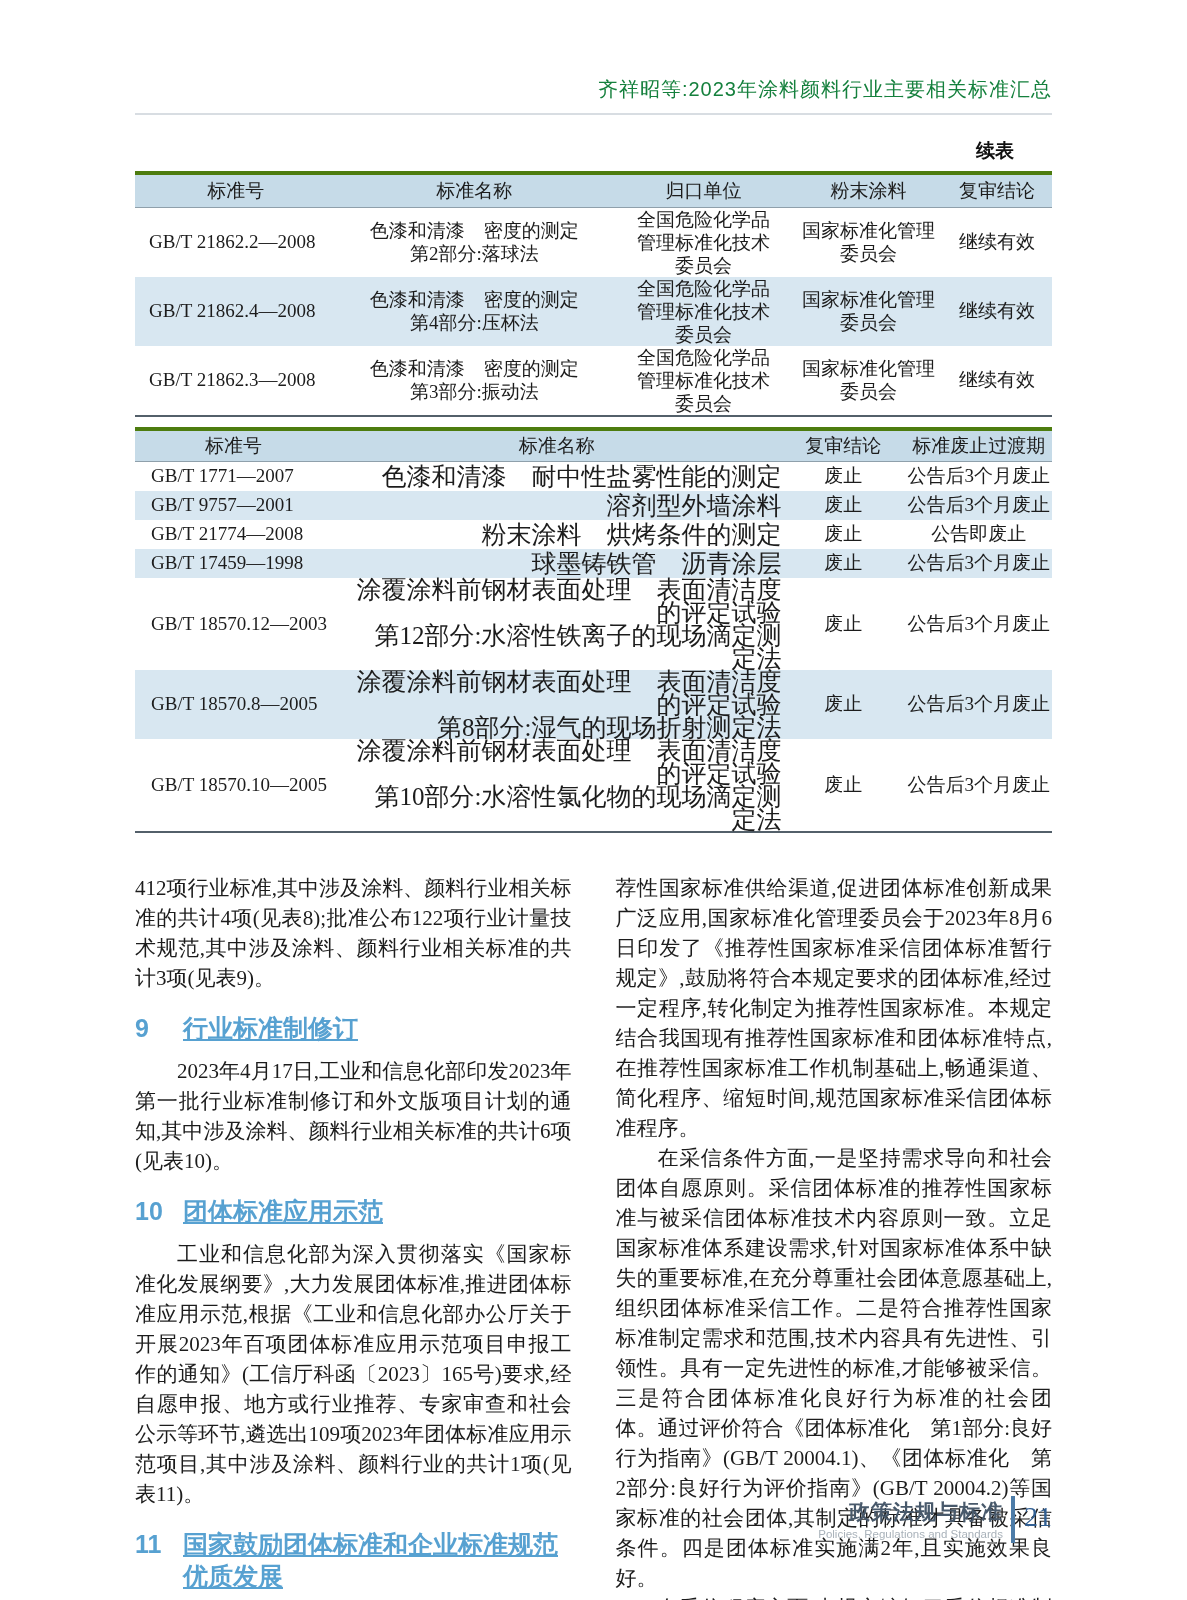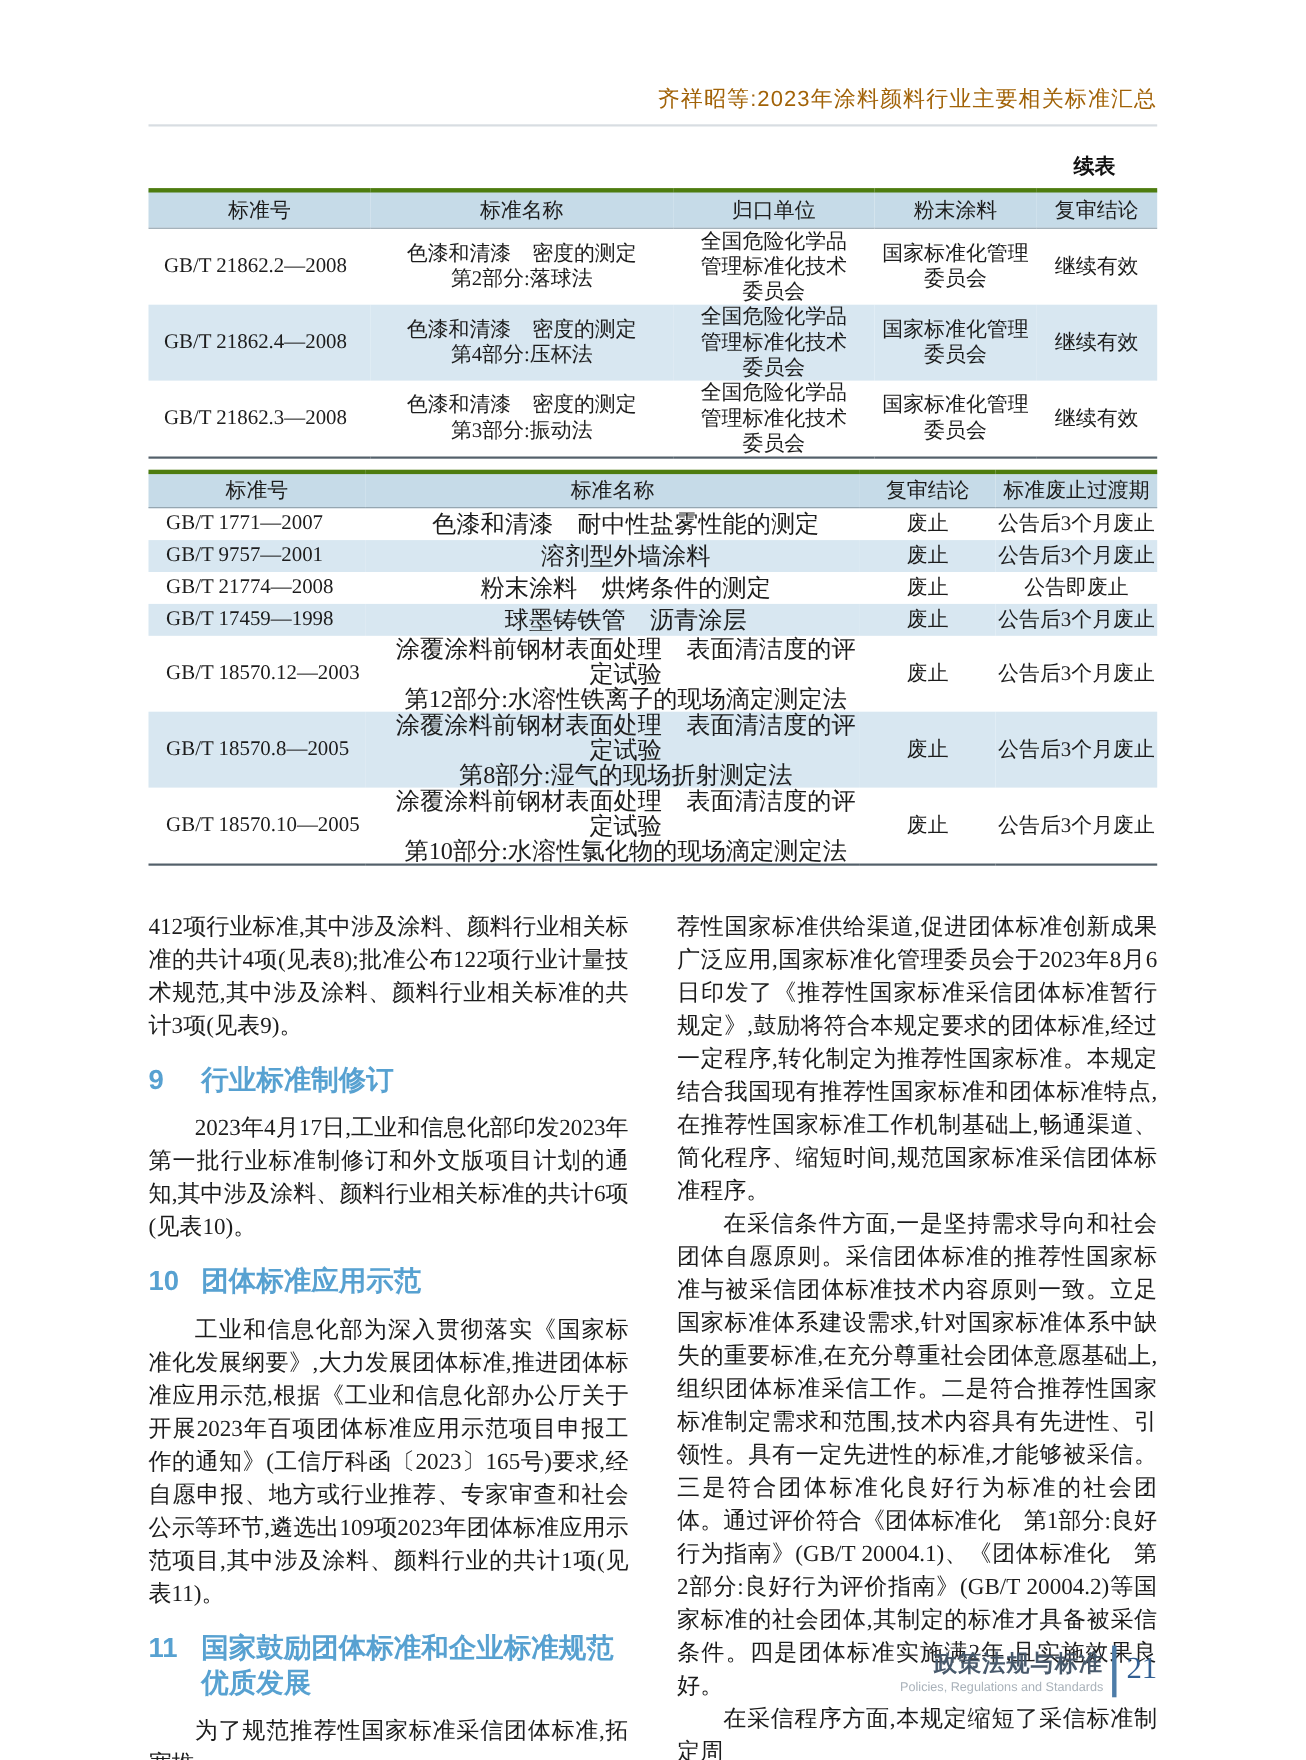--- a/index.html
+++ b/index.html
@@ -14,21 +14,21 @@
     overflow: hidden;
   }
 
   
   .running-head {
     position: absolute;
     top: 76px; left: 135px; right: 135px;
     text-align: right;
     font-family: "Liberation Sans", "DejaVu Sans", sans-serif;
     font-size: 20px;
-    color: #a16207;
+    color: #15803d;
     letter-spacing: 1px;
   }
   .head-rule {
     position: absolute;
     top: 113px; left: 135px; right: 135px;
     border-top: 2px solid #d8dde2;
   }
 
   
   .content {
@@ -70,21 +70,21 @@
   .t2 thead th { height: 33px; }
   .t2 tbody tr.one-line { height: 29px; }
   .t2 tbody tr.two-line { height: 47px; }
 
   td.c-no   { text-align: left; padding-left: 14px; }
   td.c-name { text-align: center; white-space: pre-line; line-height: 23px; }
   td.c-org  { text-align: center; padding: 0 22px; line-height: 23px; }
   td.c-dept { text-align: center; padding: 0 4px; line-height: 23px; }
   td.c-res  { text-align: center; }
   .t2 td.c-no   { padding-left: 16px; }
-  .t2 td.c-name { text-align: center; padding-left: 24px; white-space: pre-line; line-height: 23px; font-size: 22px; }
+  .t2 td.c-name { text-align: right; padding-left: 24px; white-space: pre-line; line-height: 23px; font-size: 25px; }
   .t2 td.c-trans{ text-align: center; }
 
   
   .caption { margin-top: 24px; text-align: center; }
   .caption-zh {
     font-family: "Liberation Sans", "DejaVu Sans", sans-serif;
     font-weight: bold;
     font-size: 20px;
     color: #111;
     margin-bottom: 8px;
@@ -114,21 +114,21 @@
   .sec-heading {
     display: flex;
     font-family: "Liberation Sans", "DejaVu Sans", sans-serif;
     font-weight: bold;
     font-size: 25px;
     line-height: 32px;
     color: #57a1d1;
     margin: 19px 0 12px 0;
   }
   .sec-num { width: 48px; flex: none; }
-  .sec-title { flex: 1; }
+  .sec-title { flex: 1; text-decoration: underline; }
 
   
   .footer {
     position: absolute;
     right: 135px; top: 1496px;
     display: flex;
     align-items: flex-start;
   }
   .footer-text { text-align: right; padding-top: 2px; }
   .footer-zh {

